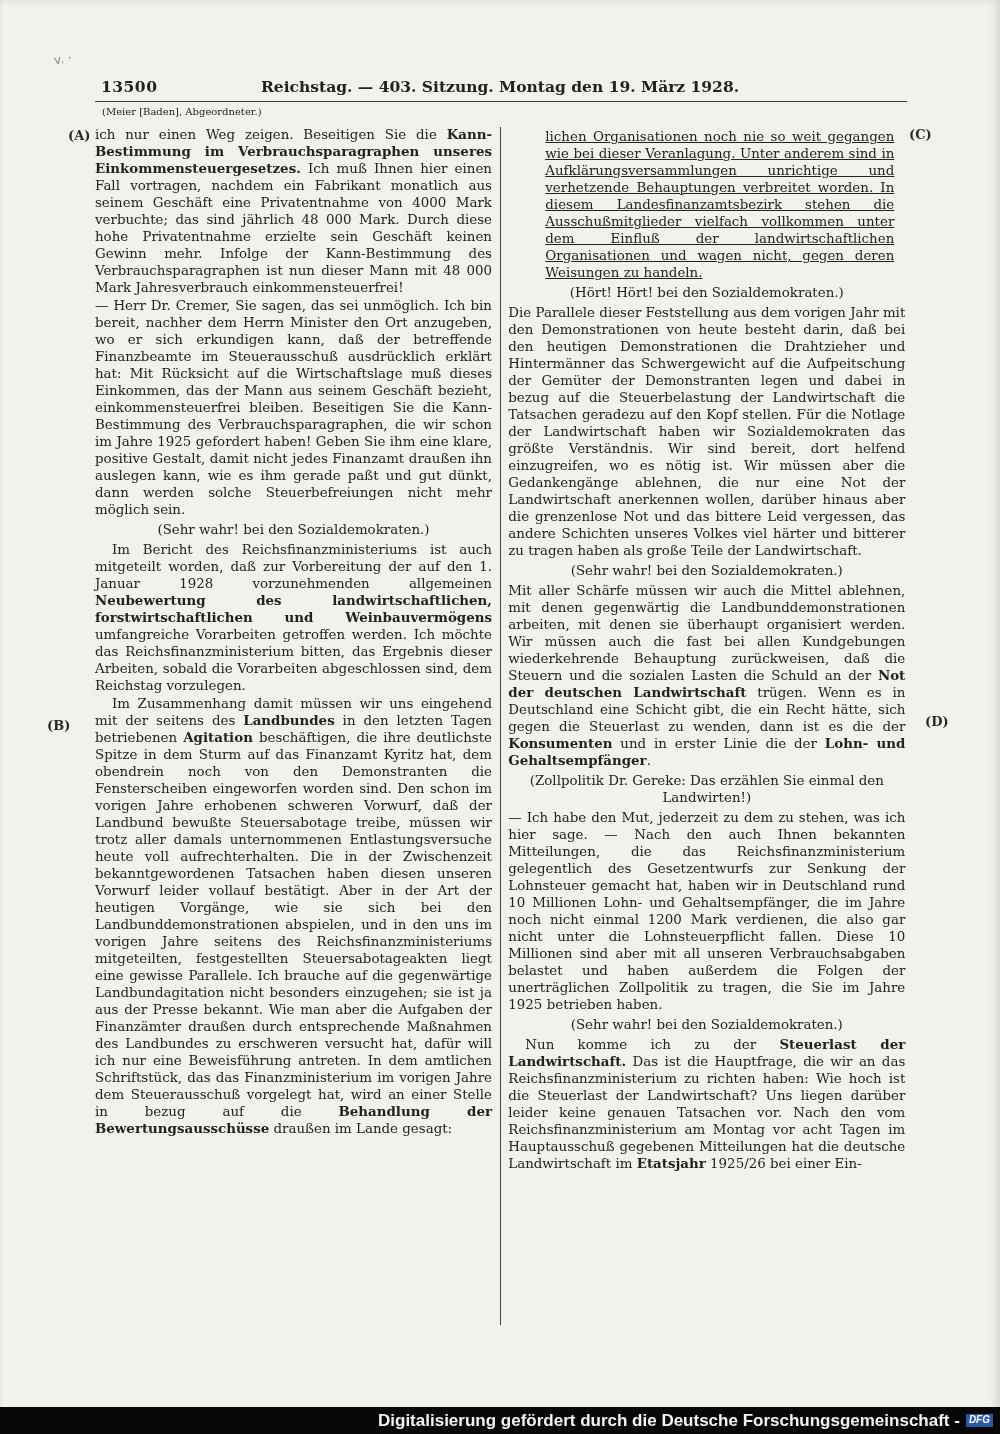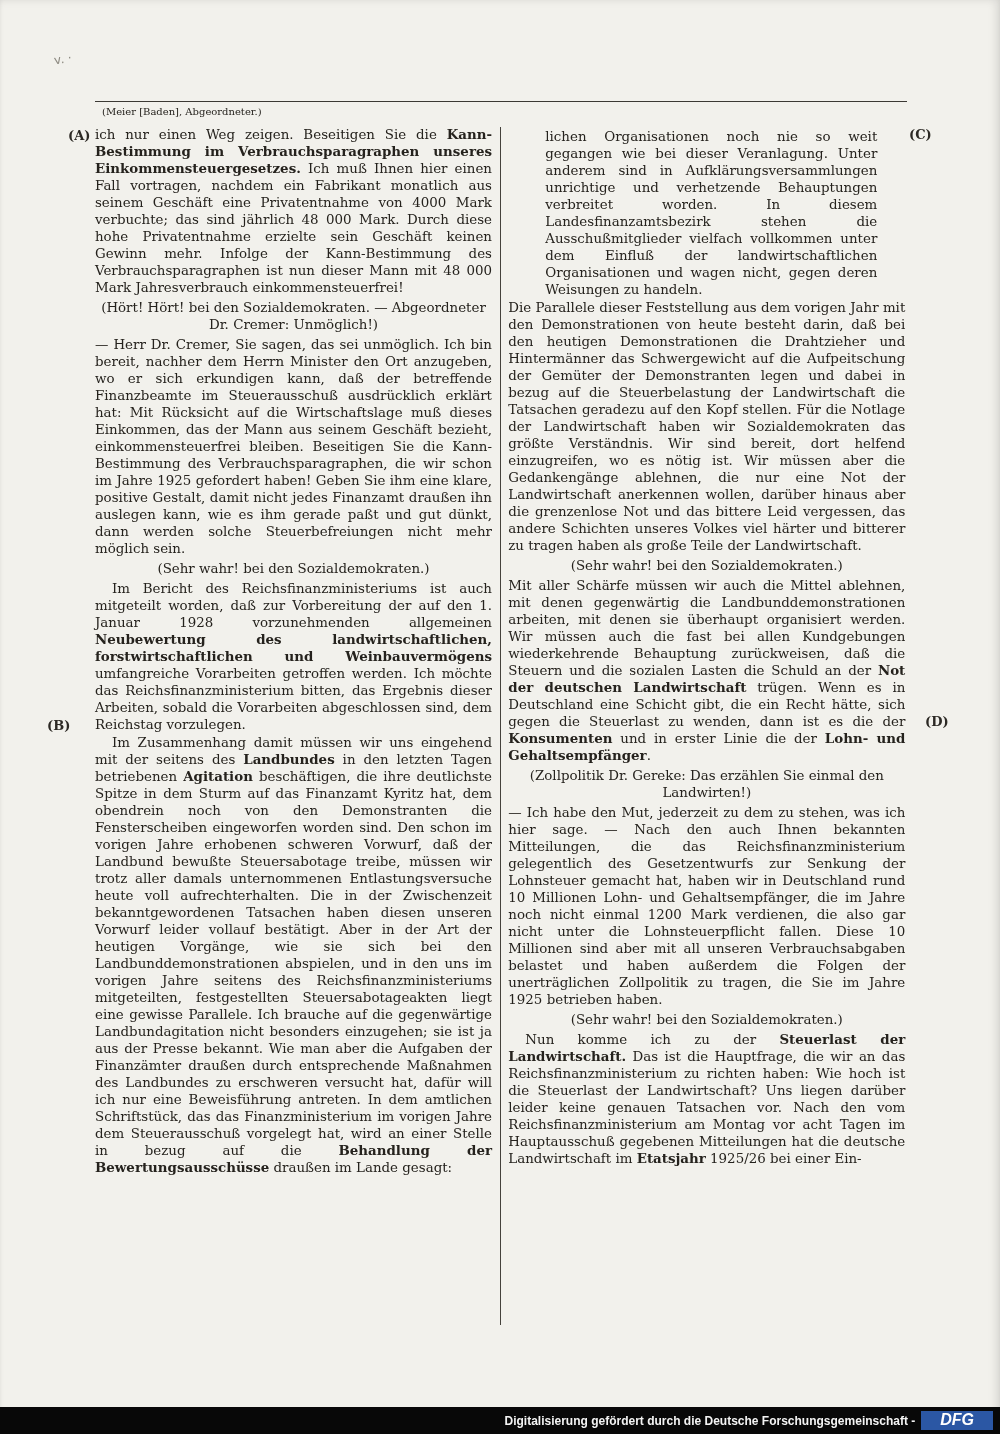--- a/index.html
+++ b/index.html
@@ -53,73 +53,77 @@
   .col-divider {
     width: 1.3px; height: 1198px;
     background: #45423c;
     margin: 1px 7px 0 8px;
     flex: none;
   }
   .para { margin: 0 0 1px 0; }
   .para-indent { text-indent: 17px; }
   .para-flow { text-indent: 0; }
   .para-center { text-align: center; text-indent: 0; margin: 3px 0 3px; }
-  .para-quote { margin-left: 37px; margin-right: 28px; text-indent: 0; margin-top: 2px; }
+  .para-quote { margin-left: 37px; margin-right: 11px; text-indent: 0; margin-top: 2px; text-decoration: underline; }
   .para b { font-weight: bold; }
   .margin-marker {
     position: absolute; font-size: 13px; font-weight: bold; color: #2c2924;
   }
   .marker-a { left: 68px;  top: 128px; }
   .marker-b { left: 47px;  top: 718px; }
   .marker-c { left: 909px; top: 127px; }
   .marker-d { left: 925px; top: 714px; }
   .footer-bar {
     position: absolute; left: 0; right: 0; bottom: 0; height: 27px;
     background: #080808;
     display: flex; align-items: center; justify-content: flex-end;
     gap: 6px; padding: 0 7px;
     font-family: "Liberation Sans", "DejaVu Sans", sans-serif;
   }
-  .footer-text { color: #f4f4f4; font-size: 12px; font-weight: bold; }
+  .footer-text { color: #f4f4f4; font-size: 17px; font-weight: bold; }
   .dfg-logo {
     background: #2b57a4; color: #ffffff;
     font-weight: bold; font-style: italic;
-    font-size: 16px; padding: 1px 19px 2px;
+    font-size: 10px; padding: 1px 3px 2px;
     line-height: 1;
   }
 </style>
 </head>
 <body>
 
 <div class="page">
 
   <span class="pencil-mark">v. ·</span>
 
+  <div class="scan-header">
+    <span class="page-num">13500</span>
+    <span class="header-title">Reichstag. — 403. Sitzung. Montag den 19. März 1928.</span>
+  </div>
 
   <div class="header-rule"></div>
 
   <div class="speaker-note">(Meier [Baden], Abgeordneter.)</div>
 
   <span class="margin-marker marker-a">(A)</span>
   <span class="margin-marker marker-b">(B)</span>
   <span class="margin-marker marker-c">(C)</span>
   <span class="margin-marker marker-d">(D)</span>
 
   <div class="columns">
     <div class="col">
         <p class="para para-flow">ich nur einen Weg zeigen. Beseitigen Sie die <b>Kann-Bestimmung im Verbrauchsparagraphen unseres Einkommensteuergesetzes.</b> Ich muß Ihnen hier einen Fall vortragen, nachdem ein Fabrikant monatlich aus seinem Geschäft eine Privatentnahme von 4000 Mark verbuchte; das sind jährlich 48 000 Mark. Durch diese hohe Privatentnahme erzielte sein Geschäft keinen Gewinn mehr. Infolge der Kann-Bestimmung des Verbrauchsparagraphen ist nun dieser Mann mit 48 000 Mark Jahresverbrauch einkommensteuerfrei!</p>
-        <p class="para para-center">(Hört! Hört! bei den Sozialdemokraten. — Abgeordneter Dr. Cremer: Unmöglich!)</p>
         <p class="para para-flow">— Herr Dr. Cremer, Sie sagen, das sei unmöglich. Ich bin bereit, nachher dem Herrn Minister den Ort anzugeben, wo er sich erkundigen kann, daß der betreffende Finanzbeamte im Steuerausschuß ausdrücklich erklärt hat: Mit Rücksicht auf die Wirtschaftslage muß dieses Einkommen, das der Mann aus seinem Geschäft bezieht, einkommensteuerfrei bleiben. Beseitigen Sie die Kann-Bestimmung des Verbrauchsparagraphen, die wir schon im Jahre 1925 gefordert haben! Geben Sie ihm eine klare, positive Gestalt, damit nicht jedes Finanzamt draußen ihn auslegen kann, wie es ihm gerade paßt und gut dünkt, dann werden solche Steuerbefreiungen nicht mehr möglich sein.</p>
         <p class="para para-center">(Sehr wahr! bei den Sozialdemokraten.)</p>
         <p class="para para-indent">Im Bericht des Reichsfinanzministeriums ist auch mitgeteilt worden, daß zur Vorbereitung der auf den 1. Januar 1928 vorzunehmenden allgemeinen <b>Neubewertung des landwirtschaftlichen, forstwirtschaftlichen und Weinbauvermögens</b> umfangreiche Vorarbeiten getroffen werden. Ich möchte das Reichsfinanzministerium bitten, das Ergebnis dieser Arbeiten, sobald die Vorarbeiten abgeschlossen sind, dem Reichstag vorzulegen.</p>
         <p class="para para-indent">Im Zusammenhang damit müssen wir uns eingehend mit der seitens des <b>Landbundes</b> in den letzten Tagen betriebenen <b>Agitation</b> beschäftigen, die ihre deutlichste Spitze in dem Sturm auf das Finanzamt Kyritz hat, dem obendrein noch von den Demonstranten die Fensterscheiben eingeworfen worden sind. Den schon im vorigen Jahre erhobenen schweren Vorwurf, daß der Landbund bewußte Steuersabotage treibe, müssen wir trotz aller damals unternommenen Entlastungsversuche heute voll aufrechterhalten. Die in der Zwischenzeit bekanntgewordenen Tatsachen haben diesen unseren Vorwurf leider vollauf bestätigt. Aber in der Art der heutigen Vorgänge, wie sie sich bei den Landbunddemonstrationen abspielen, und in den uns im vorigen Jahre seitens des Reichsfinanzministeriums mitgeteilten, festgestellten Steuersabotageakten liegt eine gewisse Parallele. Ich brauche auf die gegenwärtige Landbundagitation nicht besonders einzugehen; sie ist ja aus der Presse bekannt. Wie man aber die Aufgaben der Finanzämter draußen durch entsprechende Maßnahmen des Landbundes zu erschweren versucht hat, dafür will ich nur eine Beweisführung antreten. In dem amtlichen Schriftstück, das das Finanzministerium im vorigen Jahre dem Steuerausschuß vorgelegt hat, wird an einer Stelle in bezug auf die <b>Behandlung der Bewertungsausschüsse</b> draußen im Lande gesagt:</p>
       </div>
     <div class="col-divider"></div>
     <div class="col">
         <p class="para para-quote">lichen Organisationen noch nie so weit gegangen wie bei dieser Veranlagung. Unter anderem sind in Aufklärungsversammlungen unrichtige und verhetzende Behauptungen verbreitet worden. In diesem Landesfinanzamtsbezirk stehen die Ausschußmitglieder vielfach vollkommen unter dem Einfluß der landwirtschaftlichen Organisationen und wagen nicht, gegen deren Weisungen zu handeln.</p>
+        <p class="para para-center">(Hört! Hört! bei den Sozialdemokraten.)</p>
         <p class="para para-flow">Die Parallele dieser Feststellung aus dem vorigen Jahr mit den Demonstrationen von heute besteht darin, daß bei den heutigen Demonstrationen die Drahtzieher und Hintermänner das Schwergewicht auf die Aufpeitschung der Gemüter der Demonstranten legen und dabei in bezug auf die Steuerbelastung der Landwirtschaft die Tatsachen geradezu auf den Kopf stellen. Für die Notlage der Landwirtschaft haben wir Sozialdemokraten das größte Verständnis. Wir sind bereit, dort helfend einzugreifen, wo es nötig ist. Wir müssen aber die Gedankengänge ablehnen, die nur eine Not der Landwirtschaft anerkennen wollen, darüber hinaus aber die grenzenlose Not und das bittere Leid vergessen, das andere Schichten unseres Volkes viel härter und bitterer zu tragen haben als große Teile der Landwirtschaft.</p>
         <p class="para para-center">(Sehr wahr! bei den Sozialdemokraten.)</p>
         <p class="para para-flow">Mit aller Schärfe müssen wir auch die Mittel ablehnen, mit denen gegenwärtig die Landbunddemonstrationen arbeiten, mit denen sie überhaupt organisiert werden. Wir müssen auch die fast bei allen Kundgebungen wiederkehrende Behauptung zurückweisen, daß die Steuern und die sozialen Lasten die Schuld an der <b>Not der deutschen Landwirtschaft</b> trügen. Wenn es in Deutschland eine Schicht gibt, die ein Recht hätte, sich gegen die Steuerlast zu wenden, dann ist es die der <b>Konsumenten</b> und in erster Linie die der <b>Lohn- und Gehaltsempfänger</b>.</p>
         <p class="para para-center">(Zollpolitik Dr. Gereke: Das erzählen Sie einmal den Landwirten!)</p>
         <p class="para para-flow">— Ich habe den Mut, jederzeit zu dem zu stehen, was ich hier sage. — Nach den auch Ihnen bekannten Mitteilungen, die das Reichsfinanzministerium gelegentlich des Gesetzentwurfs zur Senkung der Lohnsteuer gemacht hat, haben wir in Deutschland rund 10 Millionen Lohn- und Gehaltsempfänger, die im Jahre noch nicht einmal 1200 Mark verdienen, die also gar nicht unter die Lohnsteuerpflicht fallen. Diese 10 Millionen sind aber mit all unseren Verbrauchsabgaben belastet und haben außerdem die Folgen der unerträglichen Zollpolitik zu tragen, die Sie im Jahre 1925 betrieben haben.</p>
         <p class="para para-center">(Sehr wahr! bei den Sozialdemokraten.)</p>
         <p class="para para-indent">Nun komme ich zu der <b>Steuerlast der Landwirtschaft.</b> Das ist die Hauptfrage, die wir an das Reichsfinanzministerium zu richten haben: Wie hoch ist die Steuerlast der Landwirtschaft? Uns liegen darüber leider keine genauen Tatsachen vor. Nach den vom Reichsfinanzministerium am Montag vor acht Tagen im Hauptausschuß gegebenen Mitteilungen hat die deutsche Landwirtschaft im <b>Etatsjahr</b> 1925/26 bei einer Ein-</p>
       </div>
   </div>
 

